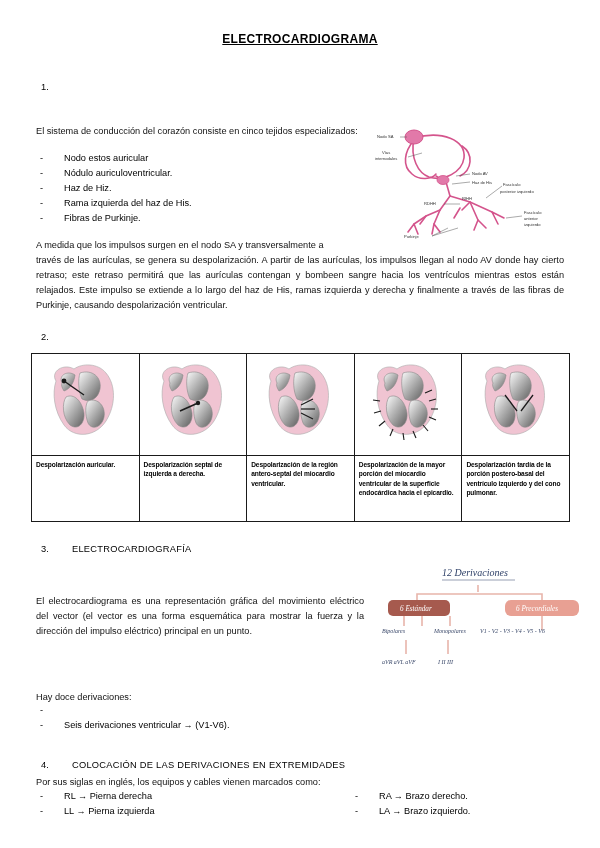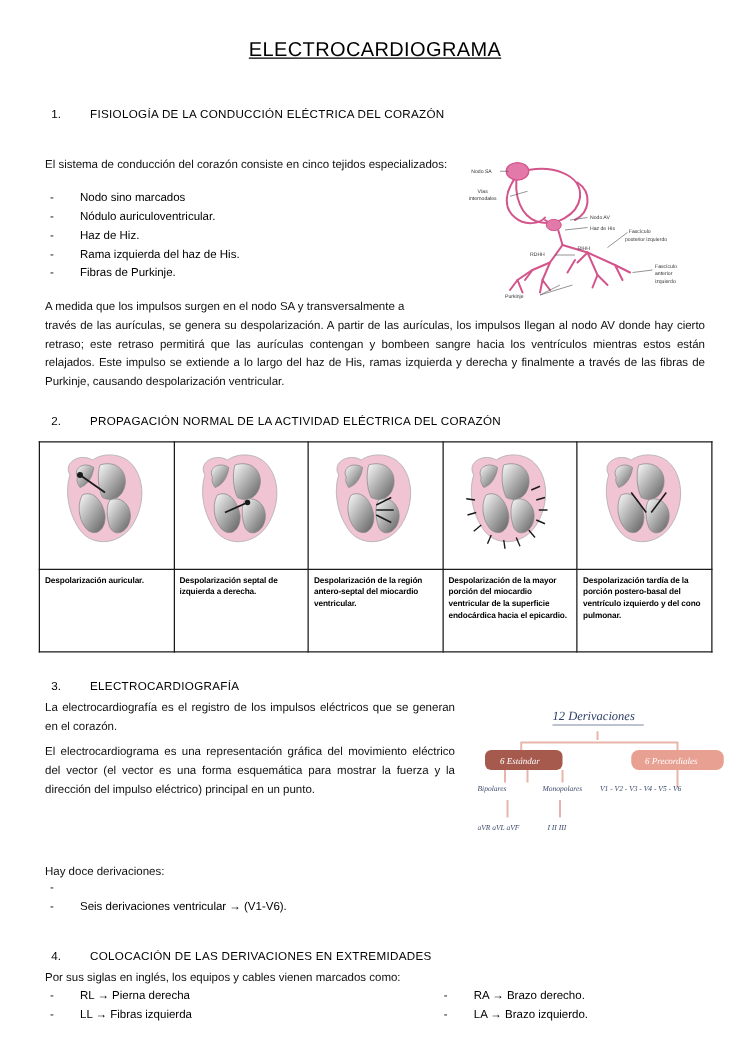--- a/index.html
+++ b/index.html
@@ -16,22 +16,22 @@
     overflow: hidden;
   }
   .page {
     position: relative;
     width: 600px;
     height: 848px;
     padding: 0;
   }
   .doc-title {
     text-align: center;
-    font-size: 16px;
-    font-weight: normal;
+    font-size: 12px;
+    font-weight: bold;
     letter-spacing: 0.3px;
     text-decoration: underline;
     margin: 32px 0 0 0;
   }
   .section-head {
     display: flex;
     font-size: 9.3px;
     margin: 0 0 0 0;
     padding-left: 41px;
   }
@@ -169,29 +169,28 @@
 </style>
 </head>
 <body>
 
 <div class="page">
 
   <div class="doc-title">ELECTROCARDIOGRAMA</div>
 
   <div class="section-head" id="sec1-head">
     <span class="section-num">1.</span>
-    <span class="section-title">FISIOLOGÍA DE LA CONDUCCIÓN ELÉCTRICA DEL CORAZÓN</span>
   </div>
 
   <p class="body" id="sec1-para">El sistema de conducción del corazón consiste en cinco tejidos especializados:</p>
 
   <ul class="dashlist" id="sec1-list">
     <li>
         <span class="dash">-</span>
-        <span>Nodo sino marcados</span>
+        <span>Nodo estos auricular</span>
       </li>
     <li>
         <span class="dash">-</span>
         <span>Nódulo auriculoventricular.</span>
       </li>
     <li>
         <span class="dash">-</span>
         <span>Haz de Hiz.</span>
       </li>
     <li>
@@ -258,21 +257,20 @@
         <text x="150" y="90">Fascículo</text>
         <text x="150" y="96">anterior</text>
         <text x="150" y="102">izquierdo</text>
         <text x="30" y="114">Purkinje</text>
       </g>
     </svg>
   </div>
 
   <div class="section-head" id="sec2-head">
     <span class="section-num">2.</span>
-    <span class="section-title">PROPAGACIÓN NORMAL DE LA ACTIVIDAD ELÉCTRICA DEL CORAZÓN</span>
   </div>
 
   <table id="panel-table">
     <tbody>
         <tr>
       <td class="fig">
         <svg width="90" height="88" viewBox="0 0 90 88">
           <defs>
             <linearGradient id="g1" x1="0" y1="0" x2="1" y2="1">
               <stop offset="0%" stop-color="#fafafa"></stop>
@@ -357,21 +355,20 @@
       <td class="cap">Despolarización tardía de la porción postero-basal del ventrículo izquierdo y del cono pulmonar.</td>
     </tr>
   </tbody>
     </table>
 
   <div class="section-head" id="sec3-head">
     <span class="section-num">3.</span>
     <span class="section-title">ELECTROCARDIOGRAFÍA</span>
   </div>
 
-  <p class="body" id="sec3-p1">La electrocardiografía es el registro de los impulsos eléctricos que se generan en el corazón.</p>
   <p class="body" id="sec3-p2">El electrocardiograma es una representación gráfica del movimiento eléctrico del vector (el vector es una forma esquemática para mostrar la fuerza y la dirección del impulso eléctrico) principal en un punto.</p>
   <p class="body" id="sec3-p4">Hay doce derivaciones:</p>
 
   <ul class="dashlist" id="sec3-list">
     <li>
         <span class="dash">-</span>
       </li>
     <li>
         <span class="dash">-</span>
         <span>Seis derivaciones ventricular → (V1-V6).</span>
@@ -415,21 +412,21 @@
 
   <div id="sec4-cols">
     <div class="col left">
       <ul class="dashlist">
         <li>
             <span class="dash">-</span>
             <span>RL → Pierna derecha</span>
           </li>
         <li>
             <span class="dash">-</span>
-            <span>LL → Fibras izquierda</span>
+            <span>LL → Pierna izquierda</span>
           </li>
       </ul>
     </div>
     <div class="col right">
       <ul class="dashlist">
         <li>
             <span class="dash">-</span>
             <span>RA → Brazo derecho.</span>
           </li>
         <li>

